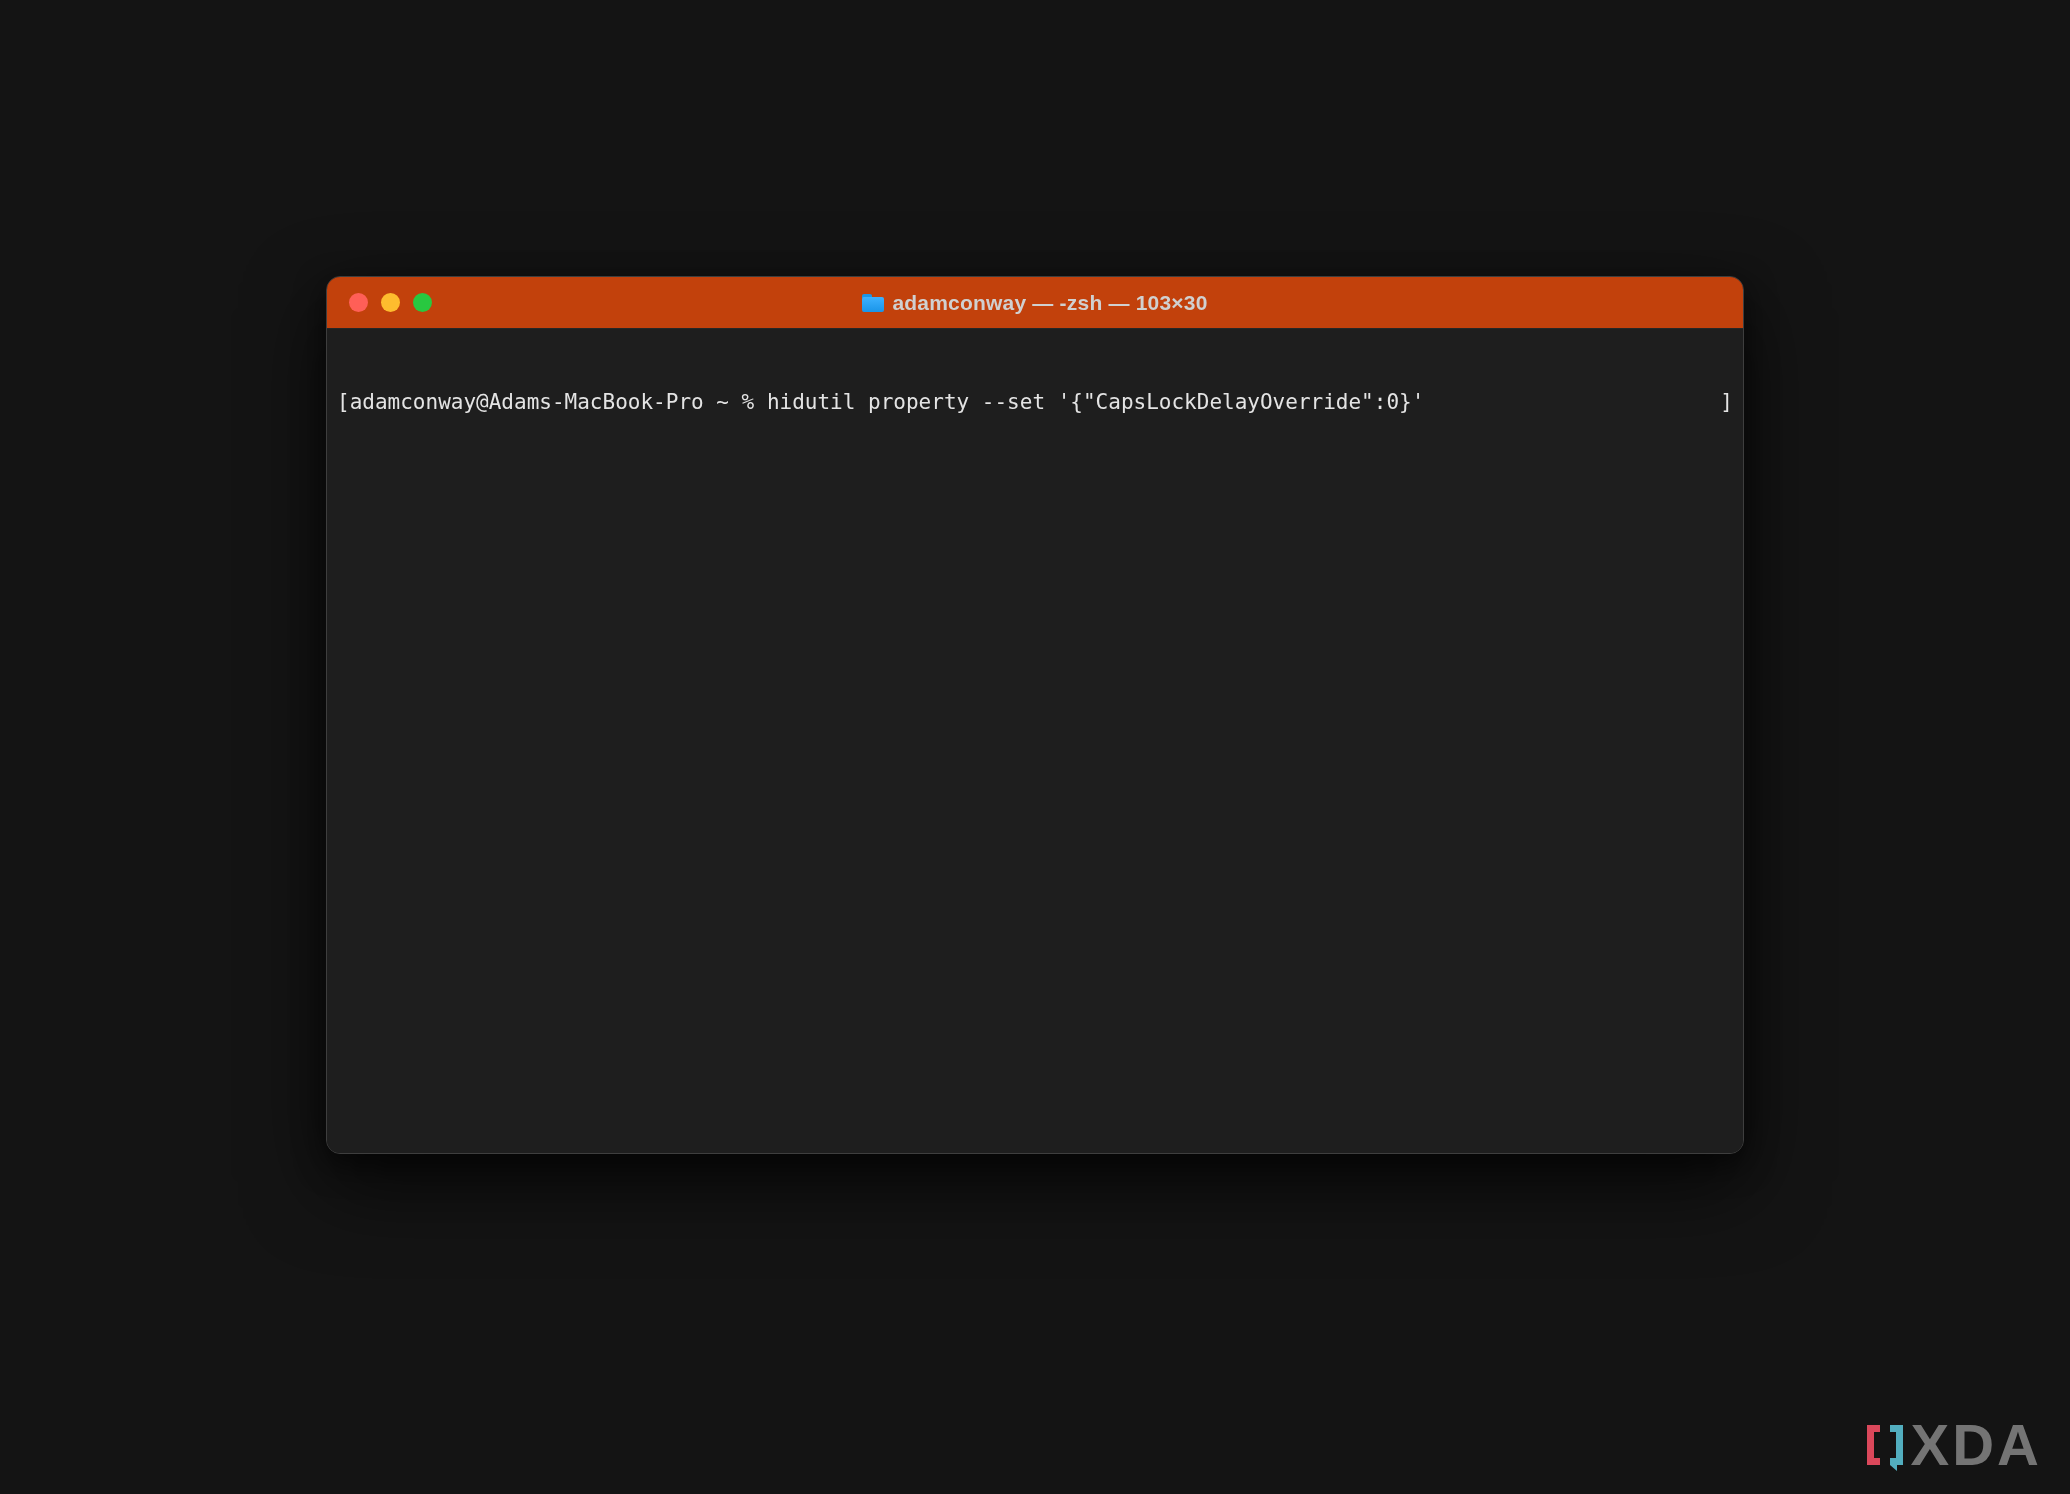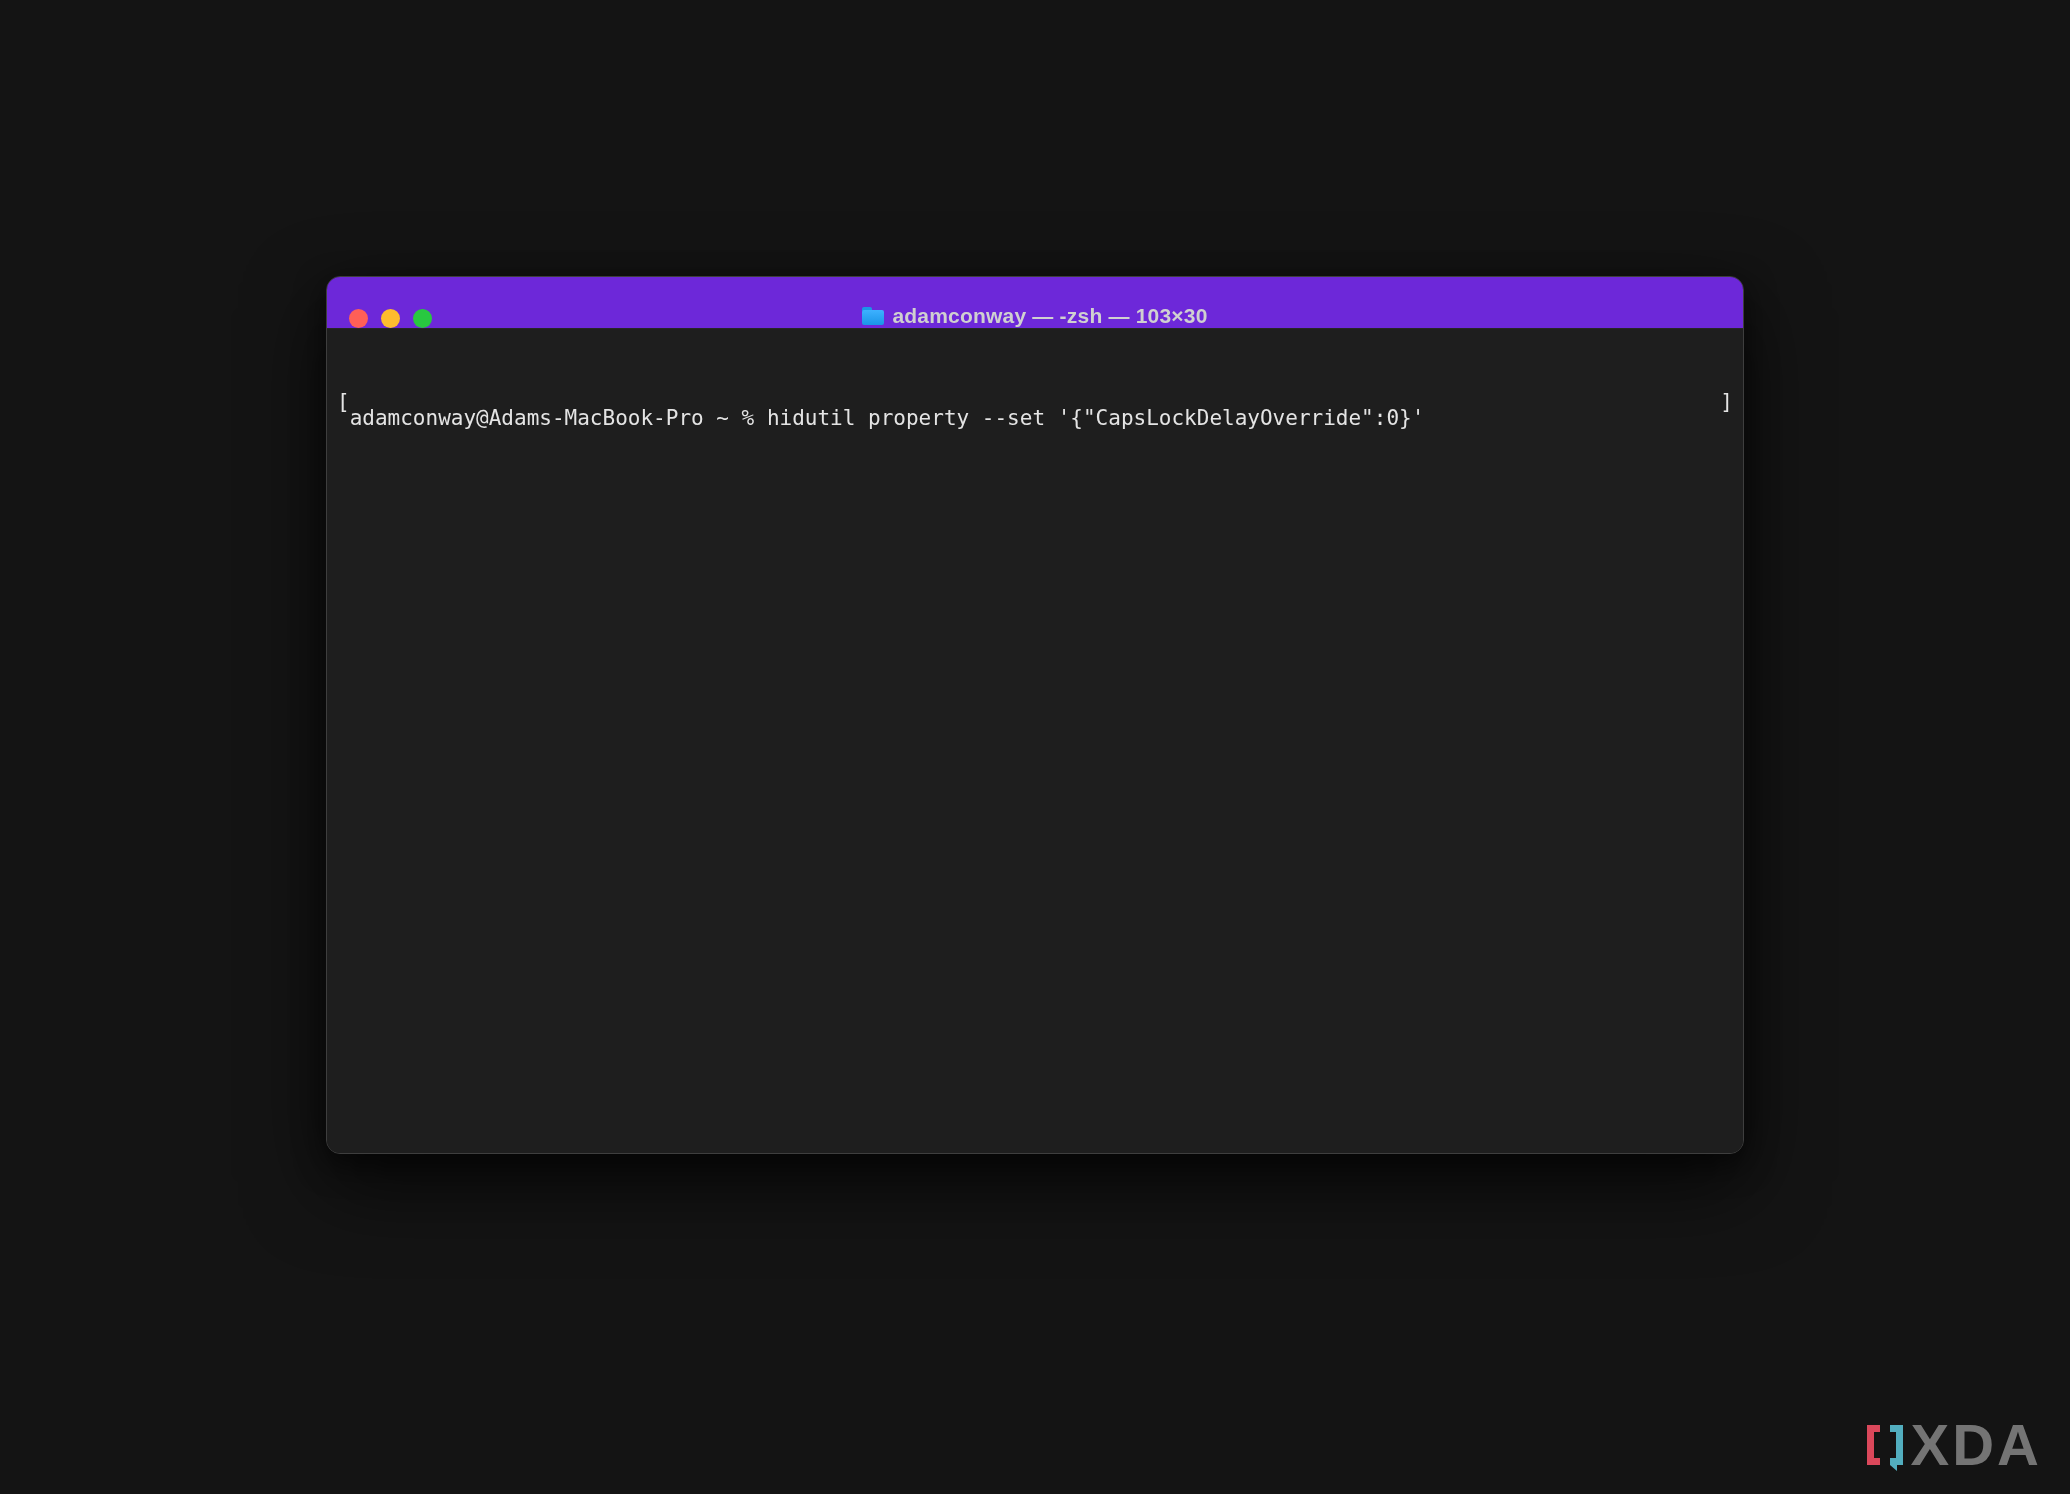--- a/index.html
+++ b/index.html
@@ -27,24 +27,24 @@
     border-radius: 14px;
     border: 1px solid #3e3e3e;
     box-shadow: 0 30px 80px rgba(0,0,0,0.65), 0 10px 30px rgba(0,0,0,0.5);
     overflow: hidden;
     display: flex;
     flex-direction: column;
   }
 
   .title-bar {
     height: 52px;
-    background: #6d28d9;
+    background: #c2410c;
     border-bottom: 1px solid #262626;
     display: flex;
-    align-items: flex-end;
+    align-items: center;
     position: relative;
     flex-shrink: 0;
   }
 
   .traffic-lights {
     display: flex;
     gap: 13px;
     padding-left: 22px;
     align-items: center;
   }
@@ -118,21 +118,20 @@
   .term-line {
     display: flex;
     width: 100%;
   }
 
   .term-line .left-bracket {
     flex: 0 0 auto;
   }
   .term-line .content {
     flex: 0 0 auto;
-    margin-top: 16px;
   }
   .term-line .spacer {
     flex: 1 1 auto;
   }
   .term-line .right-bracket {
     flex: 0 0 auto;
   }
 
   .cursor {
     display: inline-block;

